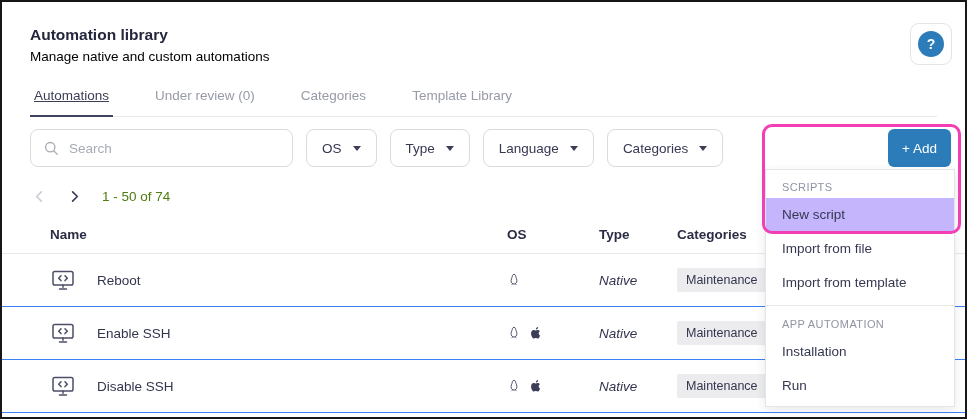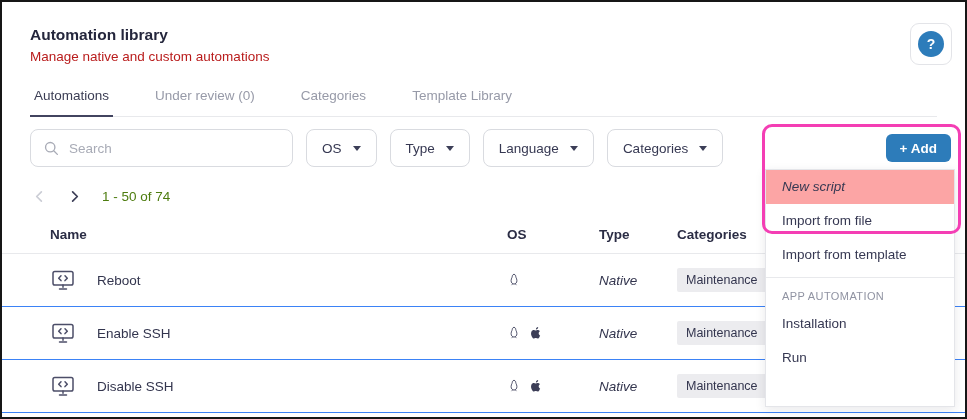--- a/index.html
+++ b/index.html
@@ -17,21 +17,21 @@
     overflow: hidden;
     color: #363852;
   }
   
   .page-title {
     position: absolute; left: 28px; top: 24px;
     font-size: 15.5px; font-weight: 700; color: #24263c;
   }
   .page-subtitle {
     position: absolute; left: 28px; top: 47px;
-    font-size: 13.5px; color: #b91c1c;
+    font-size: 13.5px; color: #000000;
   }
   .help-btn {
     position: absolute; right: 13px; top: 21px;
     width: 42px; height: 42px;
     border: 1px solid #e3e4e8; border-radius: 9px;
     background: #fff;
     display: flex; align-items: center; justify-content: center;
     cursor: pointer;
   }
   .help-circle {
@@ -48,20 +48,21 @@
   }
   .tab {
     font-size: 13.5px; color: #979aa8;
     padding: 2px 4px 12px 4px;
     cursor: pointer; white-space: nowrap;
   }
   .tab.active {
     color: #3b3d54; font-weight: 500;
     border-bottom: 2px solid #42445f;
     margin-bottom: -1px;
+    text-decoration: underline;
   }
   
   .filter-row {
     position: absolute; left: 28px; right: 14px; top: 127px;
     height: 38px;
     display: flex; gap: 13px; align-items: stretch;
   }
   .search-box {
     width: 263px;
     border: 1px solid #d9dbe0; border-radius: 8px;
@@ -83,23 +84,23 @@
     white-space: nowrap;
   }
   .caret-down {
     width: 0; height: 0;
     border-left: 4.5px solid transparent;
     border-right: 4.5px solid transparent;
     border-top: 5.5px solid #3c3e57;
   }
   .add-btn {
     margin-left: auto; align-self: center;
-    height: 28px; padding: 12px 14px;
+    height: 38px; padding: 12px 14px;
     background: #2d7cba; border: none; border-radius: 6px;
-    color: #ffffff; font-size: 13.5px; font-weight: 700;
+    color: #ffffff; font-size: 13.5px; font-weight: 400;
     font-family: "Liberation Sans", sans-serif;
     display: flex; align-items: center; cursor: pointer;
   }
   
   .pagination {
     position: absolute; left: 30px; top: 181px;
     display: flex; align-items: center; gap: 20px; height: 26px;
   }
   .page-chevron { cursor: pointer; display: flex; align-items: center; }
   .page-range { font-size: 13.5px; color: #4d7c0f; }
@@ -146,21 +147,21 @@
   .menu-header {
     padding: 11px 16px 5px;
     font-size: 11px; letter-spacing: .4px; color: #9093a2;
   }
   .menu-header.second { padding-top: 12px; }
   .menu-item {
     padding: 9px 16px 10px;
     font-size: 13.5px; color: #363852; cursor: pointer;
     white-space: nowrap;
   }
-  .menu-item.highlighted { background: #fca5a5; font-style: italic; }
+  .menu-item.highlighted { background: #c4b5fd; }
   .menu-divider { border-top: 1px solid #e8e9ec; margin-top: 5px; }
   
   .callout {
     position: absolute; left: 760px; top: 122px;
     width: 199px; height: 110px;
     border: 3px solid #f43eb4; border-radius: 10px;
     z-index: 10; pointer-events: none;
   }
   .icon { display: inline-flex; align-items: center; justify-content: center; }
 </style>
@@ -315,20 +316,21 @@
             <path d="M15.32 5.06c.62-.75 1.04-1.8.93-2.84-.9.04-1.98.6-2.62 1.35-.58.66-1.08 1.73-.95 2.75 1 .08 2.02-.51 2.64-1.26z"></path>
           </svg>
         </span>
       </div>
       <div class="type-cell">Native</div>
       <div><span class="badge">Maintenance</span></div>
     </div>
   </div>
 
   <div class="menu">
+    <div class="menu-header">SCRIPTS</div>
     <div class="menu-item highlighted">New script</div>
     <div class="menu-item">Import from file</div>
     <div class="menu-item">Import from template</div>
     <div class="menu-divider"></div>
     <div class="menu-header second">APP AUTOMATION</div>
     <div class="menu-item">Installation</div>
     <div class="menu-item">Run</div>
   </div>
 
   <div class="callout"></div>

